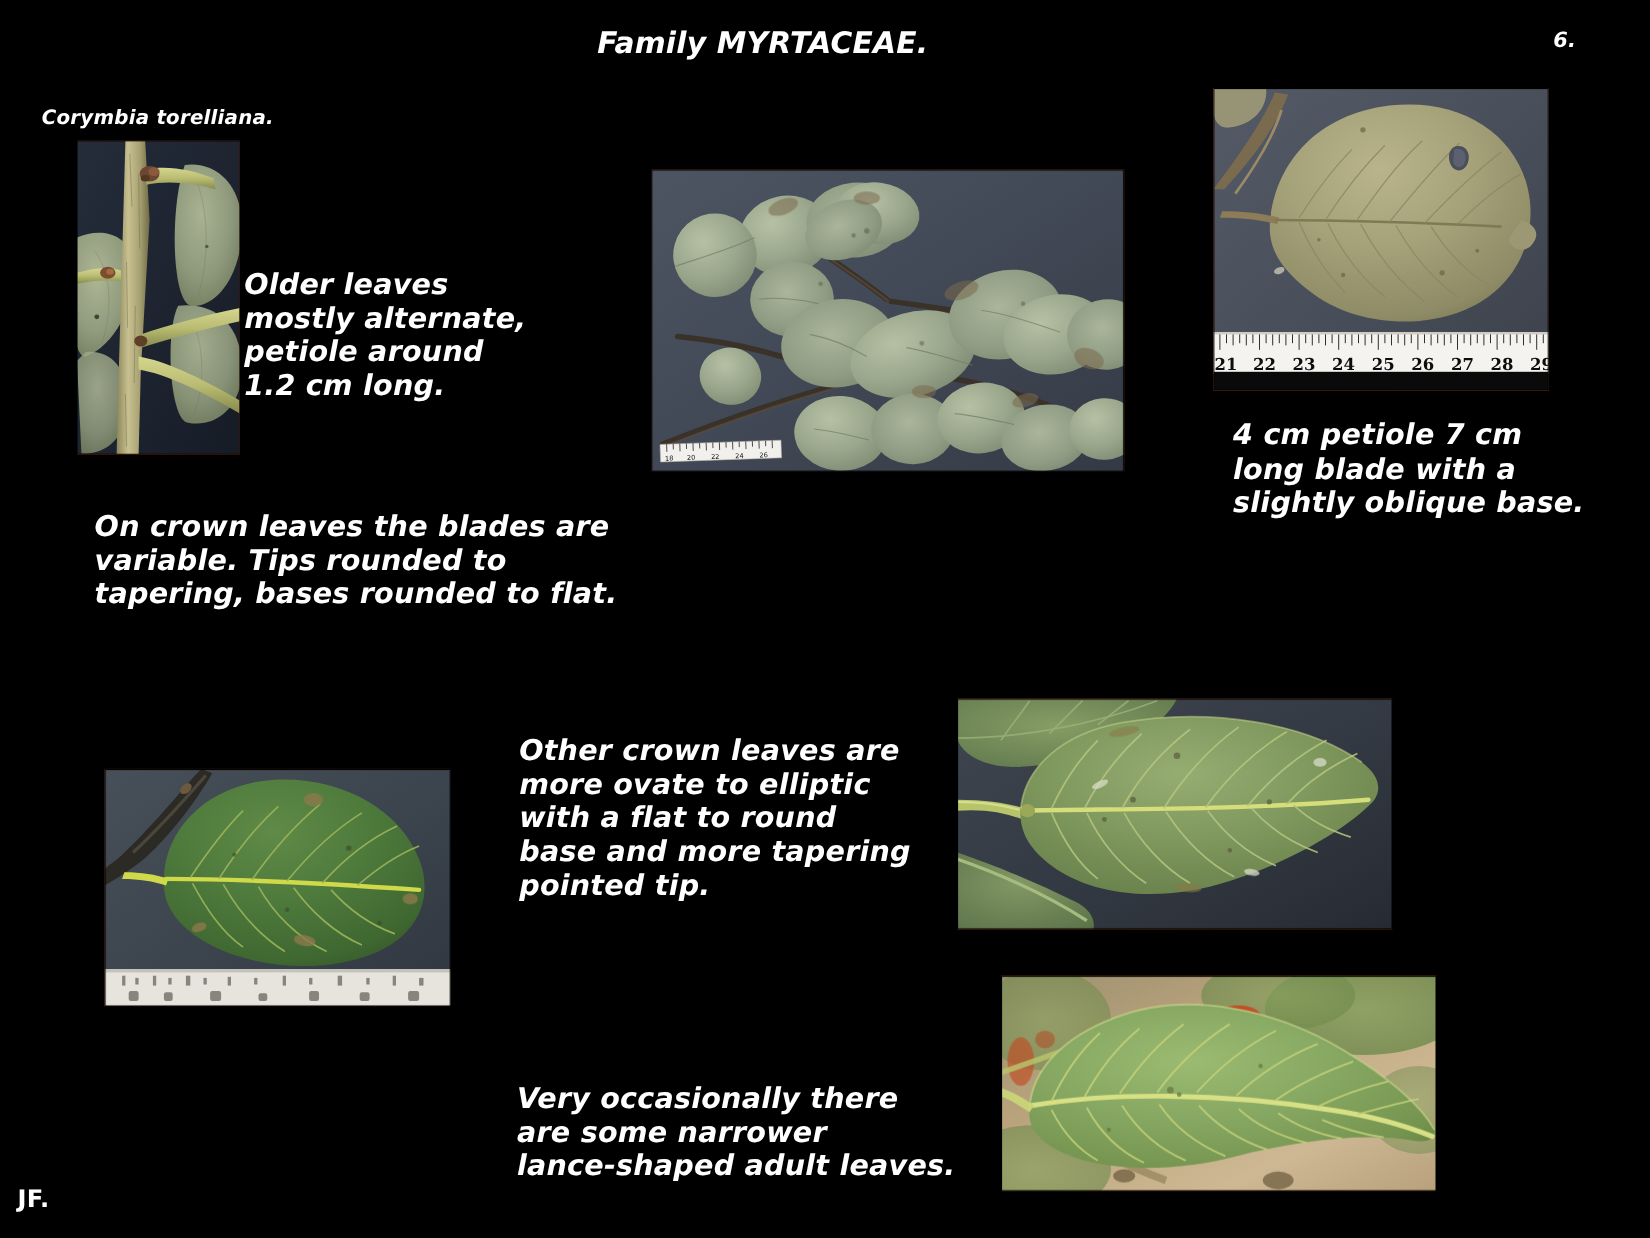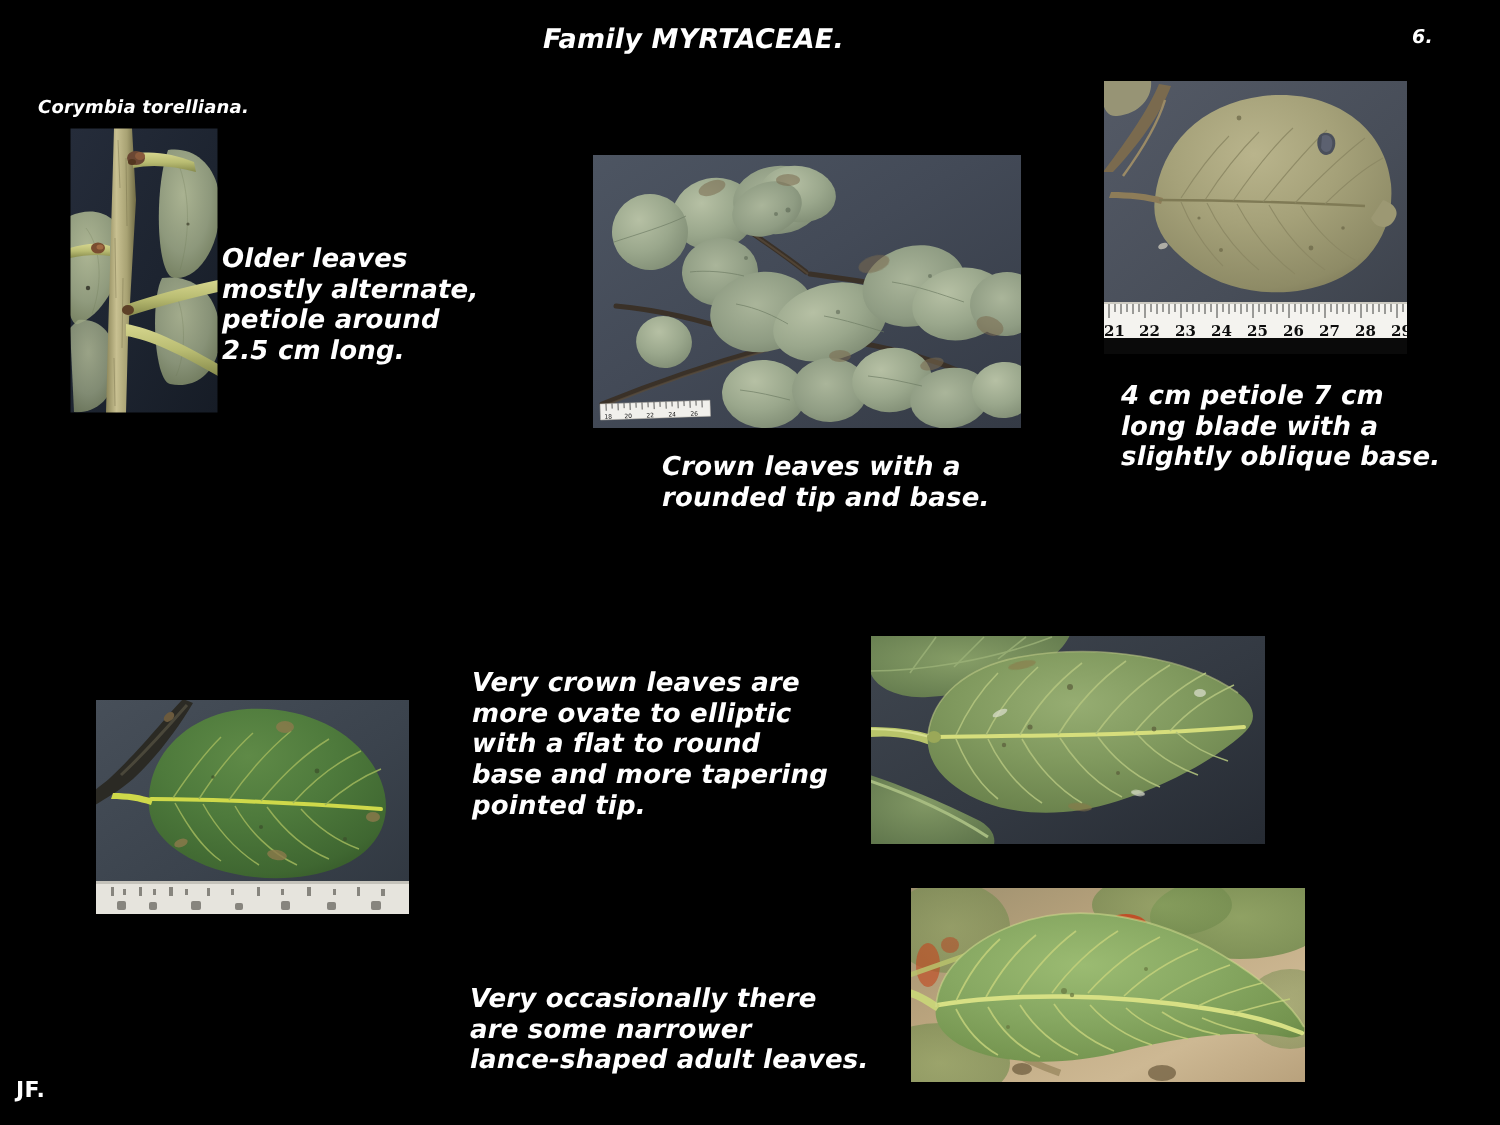--- a/index.html
+++ b/index.html
@@ -56,27 +56,28 @@
 
 <div id="slide">
 
   <div class="txt" id="title">Family MYRTACEAE.</div>
   <div class="txt" id="pageno">6.</div>
   <div class="txt" id="species">Corymbia torelliana.</div>
 
   <div class="txt" id="cap-older">Older leaves
 mostly alternate,
 petiole around
-2.5 cm long.</div>
-  <div class="txt" id="cap-crown">Crown leaves with a
-rounded tip and base.</div>
+1.2 cm long.</div>
+  <div class="txt" id="cap-oncrown">On crown leaves the blades are
+variable. Tips rounded to
+tapering, bases rounded to flat.</div>
   <div class="txt" id="cap-2cm">4 cm petiole 7 cm
 long blade with a
 slightly oblique base.</div>
-  <div class="txt" id="cap-other">Very crown leaves are
+  <div class="txt" id="cap-other">Other crown leaves are
 more ovate to elliptic
 with a flat to round
 base and more tapering
 pointed tip.</div>
   <div class="txt" id="cap-very">Very occasionally there
 are some narrower
 lance-shaped adult leaves.</div>
   <div class="txt" id="sig">JF.</div>
 
   <div class="photo" id="photo-branch">

